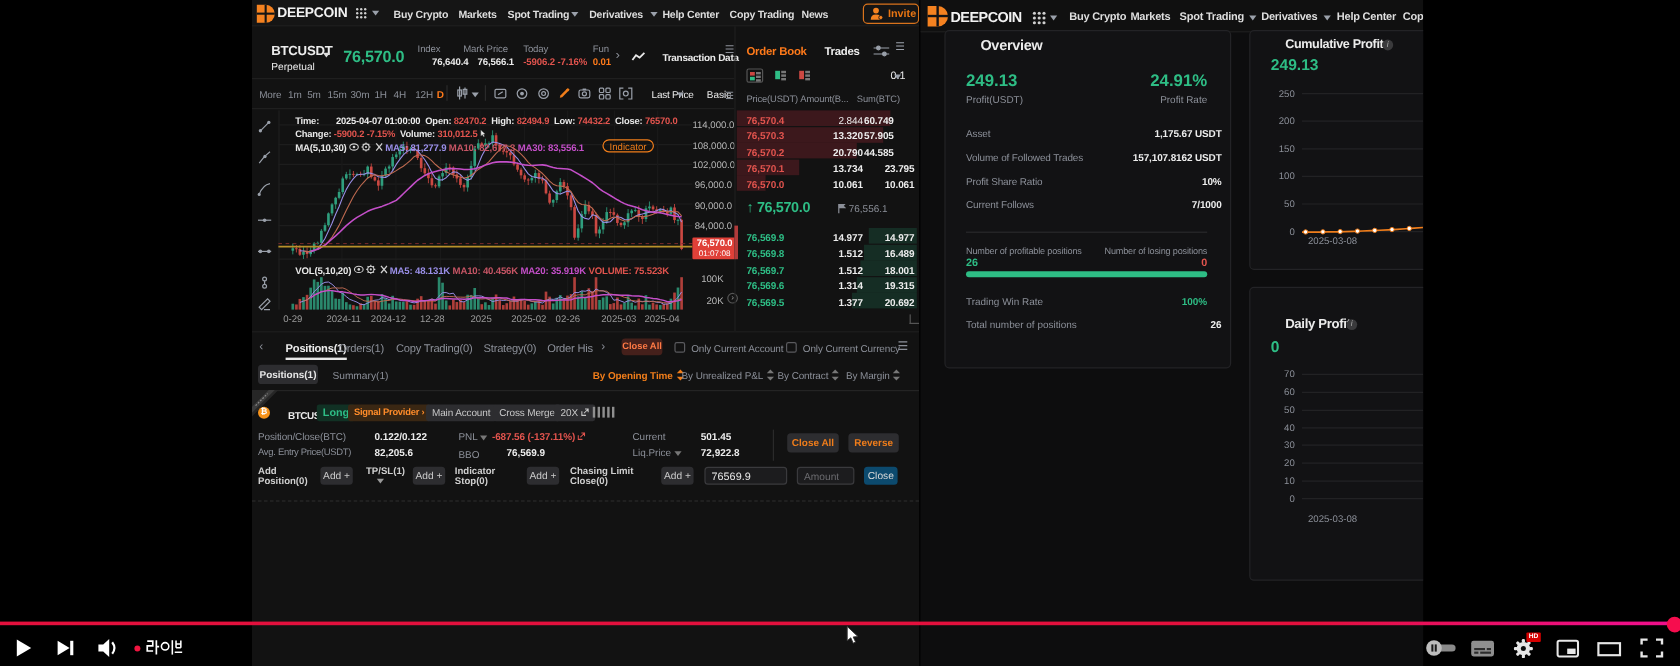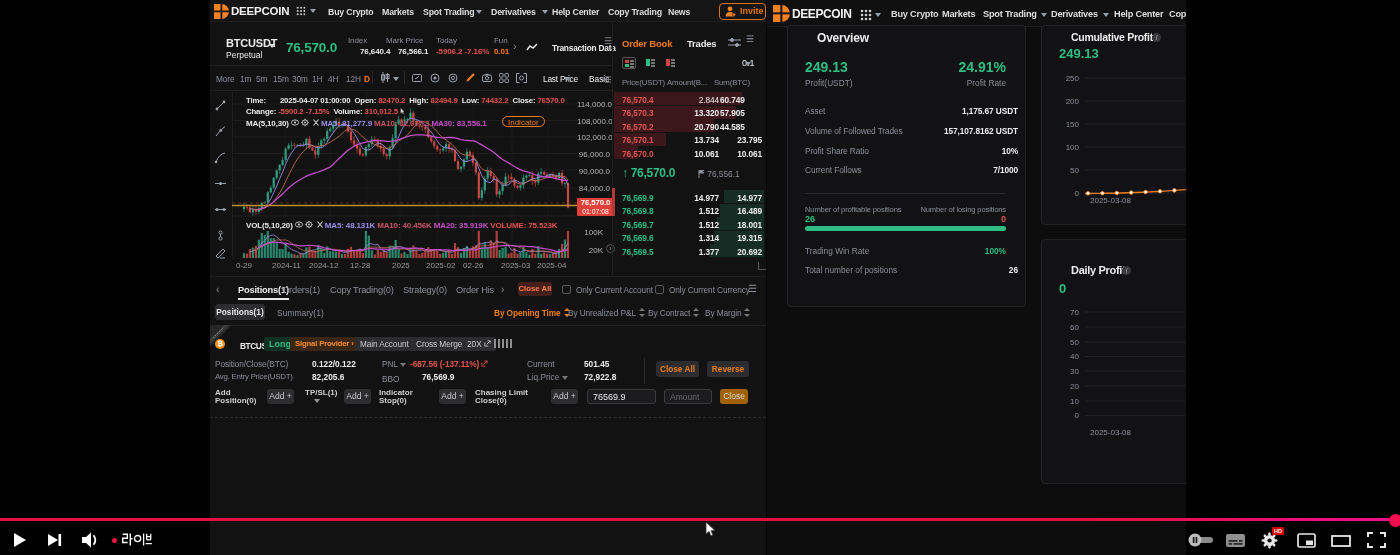--- a/index.html
+++ b/index.html
@@ -743,21 +743,21 @@
 <div class="abs" style="left:5px;top:389px;font-size:8px;color:#cfcfcf;font-weight:700;line-height:8px;">Add<br>Position(0)</div>
 <div class="abs" style="left:57px;top:389px;width:27px;height:15px;background:#2d2d30;border-radius:3px;color:#c8c8c8;font-size:8.5px;text-align:center;line-height:15px;">Add +</div>
 <div class="abs" style="left:95px;top:389px;font-size:8px;color:#cfcfcf;font-weight:700;line-height:8px;">TP/SL(1)<br><span style="display:inline-block;margin-left:9px;"><span class="caret" style="border-top-color:#999"></span></span></div>
 <div class="abs" style="left:134px;top:389px;width:27px;height:15px;background:#2d2d30;border-radius:3px;color:#c8c8c8;font-size:8.5px;text-align:center;line-height:15px;">Add +</div>
 <div class="abs" style="left:169px;top:389px;font-size:8px;color:#cfcfcf;font-weight:700;line-height:8px;">Indicator<br>Stop(0)</div>
 <div class="abs" style="left:229px;top:389px;width:27px;height:15px;background:#2d2d30;border-radius:3px;color:#c8c8c8;font-size:8.5px;text-align:center;line-height:15px;">Add +</div>
 <div class="abs" style="left:265px;top:389px;font-size:8px;color:#cfcfcf;font-weight:700;line-height:8px;">Chasing Limit<br>Close(0)</div>
 <div class="abs" style="left:341px;top:389px;width:27px;height:15px;background:#2d2d30;border-radius:3px;color:#c8c8c8;font-size:8.5px;text-align:center;line-height:15px;">Add +</div>
 <div class="abs" style="left:377px;top:389px;width:69px;height:15px;background:#1c1c1e;border:1px solid #3a3a3d;border-radius:3px;color:#e8e8e8;font-size:9px;line-height:14px;padding-left:5px;">76569.9</div>
 <div class="abs" style="left:454px;top:389px;width:48px;height:15px;background:#1c1c1e;border:1px solid #3a3a3d;border-radius:3px;color:#6a6a6e;font-size:8.5px;line-height:14px;padding-left:5px;">Amount</div>
-<div class="abs" style="left:510px;top:389px;width:28px;height:15px;background:#a16207;border-radius:3px;color:#d8d8d8;font-size:8.5px;text-align:center;line-height:15px;">Close</div>
+<div class="abs" style="left:510px;top:389px;width:28px;height:15px;background:#0c4a6e;border-radius:3px;color:#d8d8d8;font-size:8.5px;text-align:center;line-height:15px;">Close</div>
 <div class="abs" style="left:0;top:417px;width:556px;border-top:1px dashed #2e2e2e;"></div>
 </div>
 <div id="rw">
 <div class="abs" style="left:0;top:0;width:419px;height:27px;background:#101010;border-bottom:1px solid #1f1f1f;"></div>
 <svg class="abs" style="left:6px;top:5px" width="17" height="17" viewBox="0 0 24 24">
       <path d="M0 0 H12 A12 12 0 0 1 12 24 H0 Z" fill="#f58220"></path>
       <rect x="10.4" y="0" width="2.8" height="24" fill="#131316"></rect>
       <rect x="0" y="10.4" width="24" height="2.8" fill="#131316"></rect>
     </svg>
 <div class="abs" style="left:25px;top:7px;font-size:12px;font-weight:800;color:#f2f2f2;letter-spacing:-0.4px;">DEEPCOIN</div>

